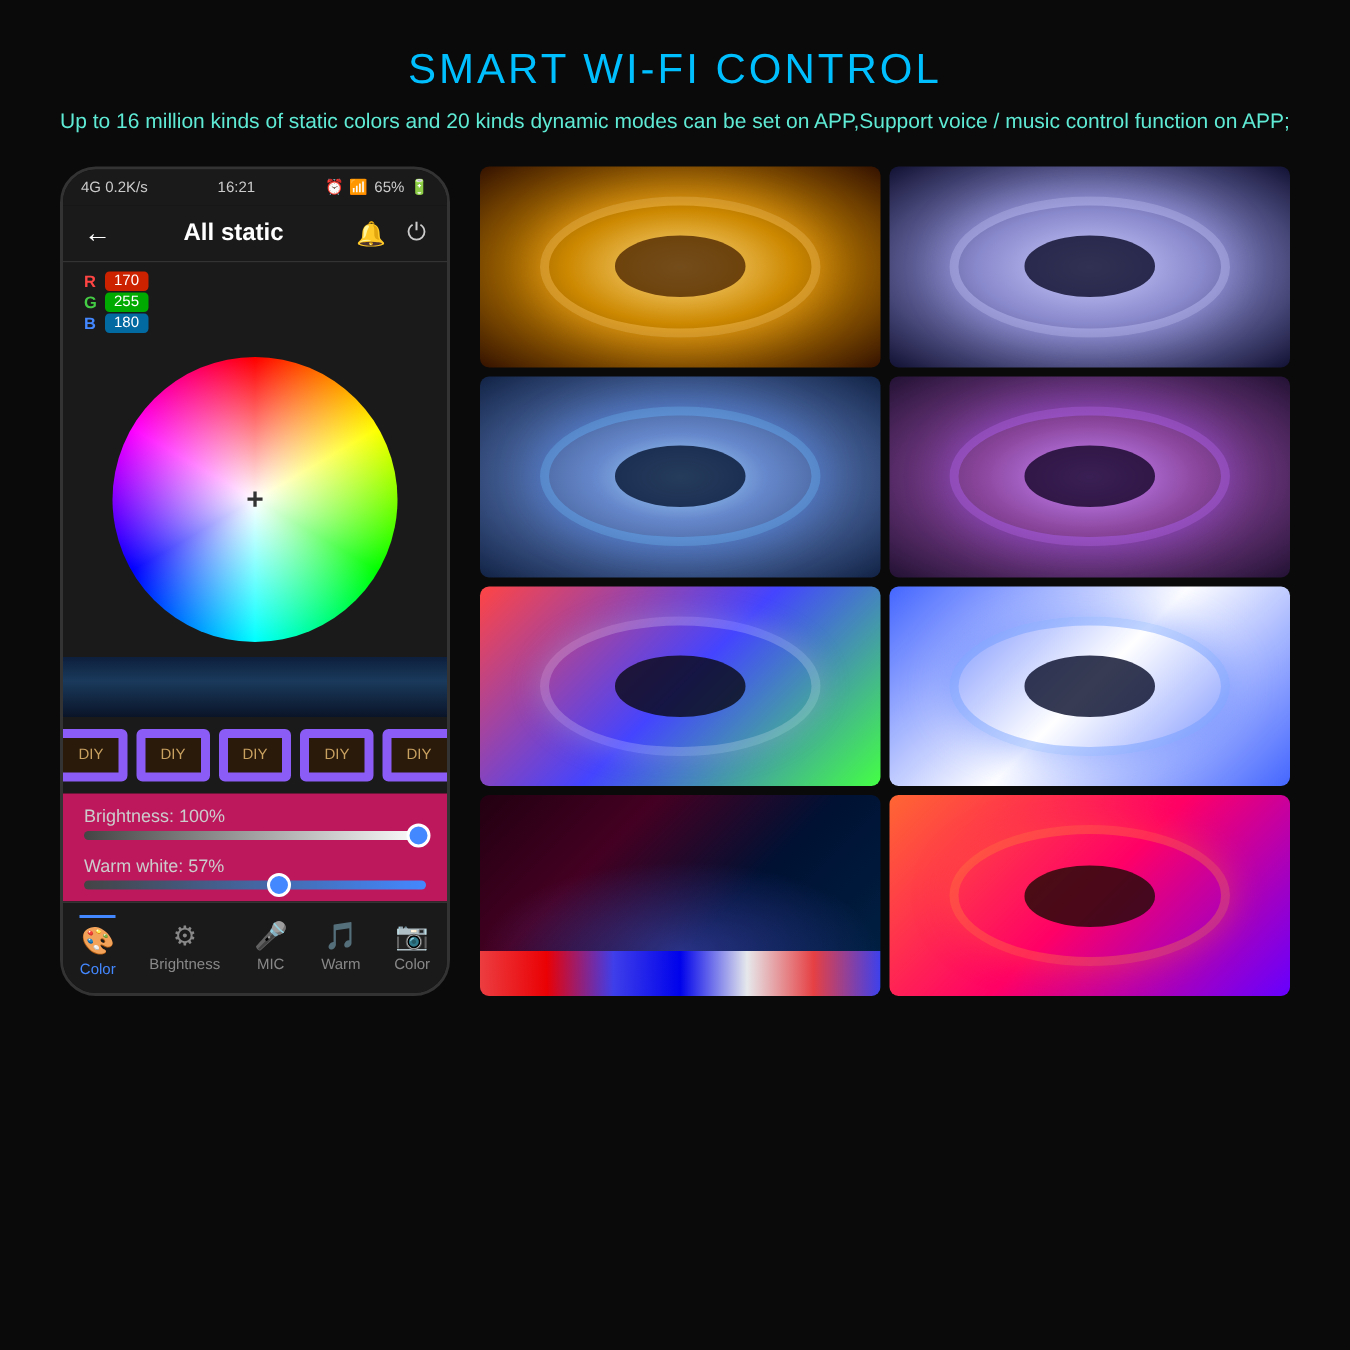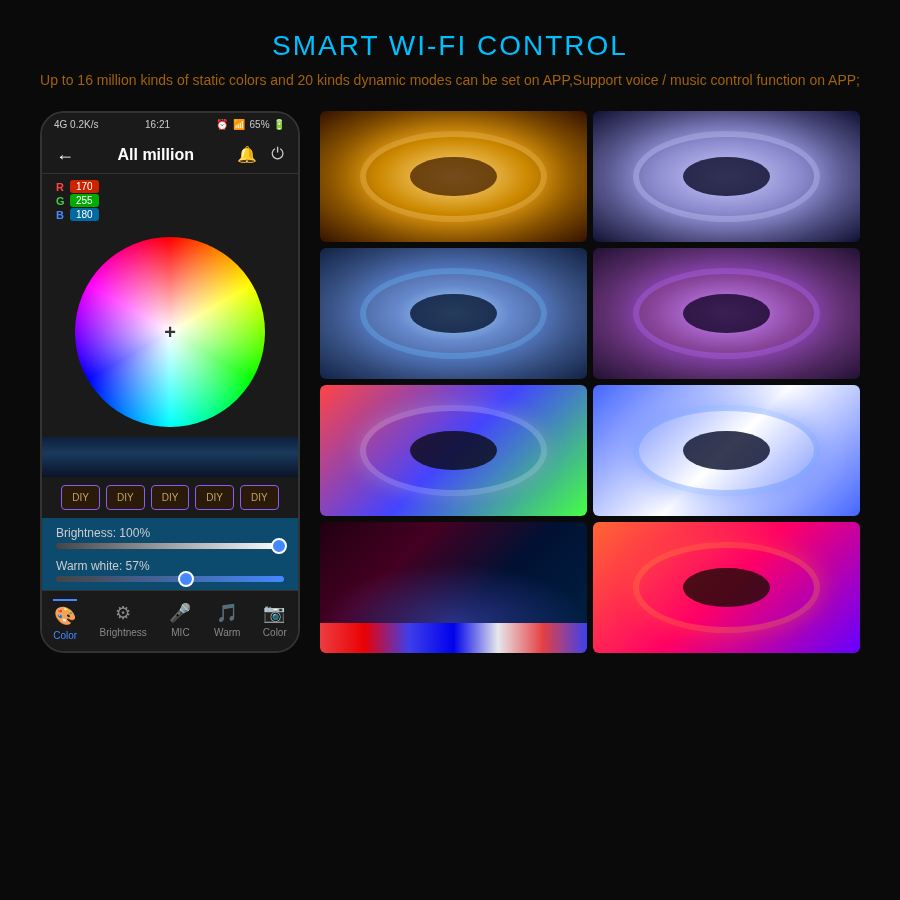--- a/index.html
+++ b/index.html
@@ -19,21 +19,21 @@
     
     .header-title {
       color: #00bfff;
       font-size: 28px;
       font-weight: normal;
       letter-spacing: 2px;
       text-align: center;
       margin-bottom: 8px;
     }
     .header-subtitle {
-      color: #a16207;
+      color: #5eead4;
       font-size: 14px;
       text-align: center;
       line-height: 1.5;
       margin-bottom: 20px;
     }
 
     
     .main-content {
       display: flex;
       gap: 20px;
@@ -152,32 +152,32 @@
 
     
     .diy-row {
       background: #1a1a1a;
       display: flex;
       gap: 6px;
       padding: 8px 10px;
       justify-content: center;
     }
     .diy-btn {
-      border: 1px solid #8b5cf6;
+      border: 6px solid #8b5cf6;
       background: #2a1a0a;
       color: #c8a060;
       font-size: 10px;
       padding: 6px 10px;
       border-radius: 4px;
       cursor: pointer;
     }
 
     
     .sliders-area {
-      background: #0c4a6e;
+      background: #be185d;
       padding: 8px 14px;
       display: flex;
       flex-direction: column;
       gap: 10px;
     }
     .slider-label { color: #ccc; font-size: 12px; margin-bottom: 3px; }
     .slider-track {
       width: 100%;
       height: 6px;
       border-radius: 3px;
@@ -298,21 +298,21 @@
       <span class="status-right">
         <span>⏰</span>
         <span>📶</span>
         <span>65%</span>
         <span>🔋</span>
       </span>
     </div>
 
     <div class="app-header">
       <span style="color:#fff;font-size:18px;">←</span>
-      <span class="app-header-title">All million</span>
+      <span class="app-header-title">All static</span>
       <div class="app-header-icons">
         <span>🔔</span>
         <span>⏻</span>
       </div>
     </div>
 
     <div class="rgb-values">
       <div class="rgb-row">
         <span class="rgb-label" style="color:#ff4444;">R</span>
         <span class="rgb-badge rgb-r">170</span>

